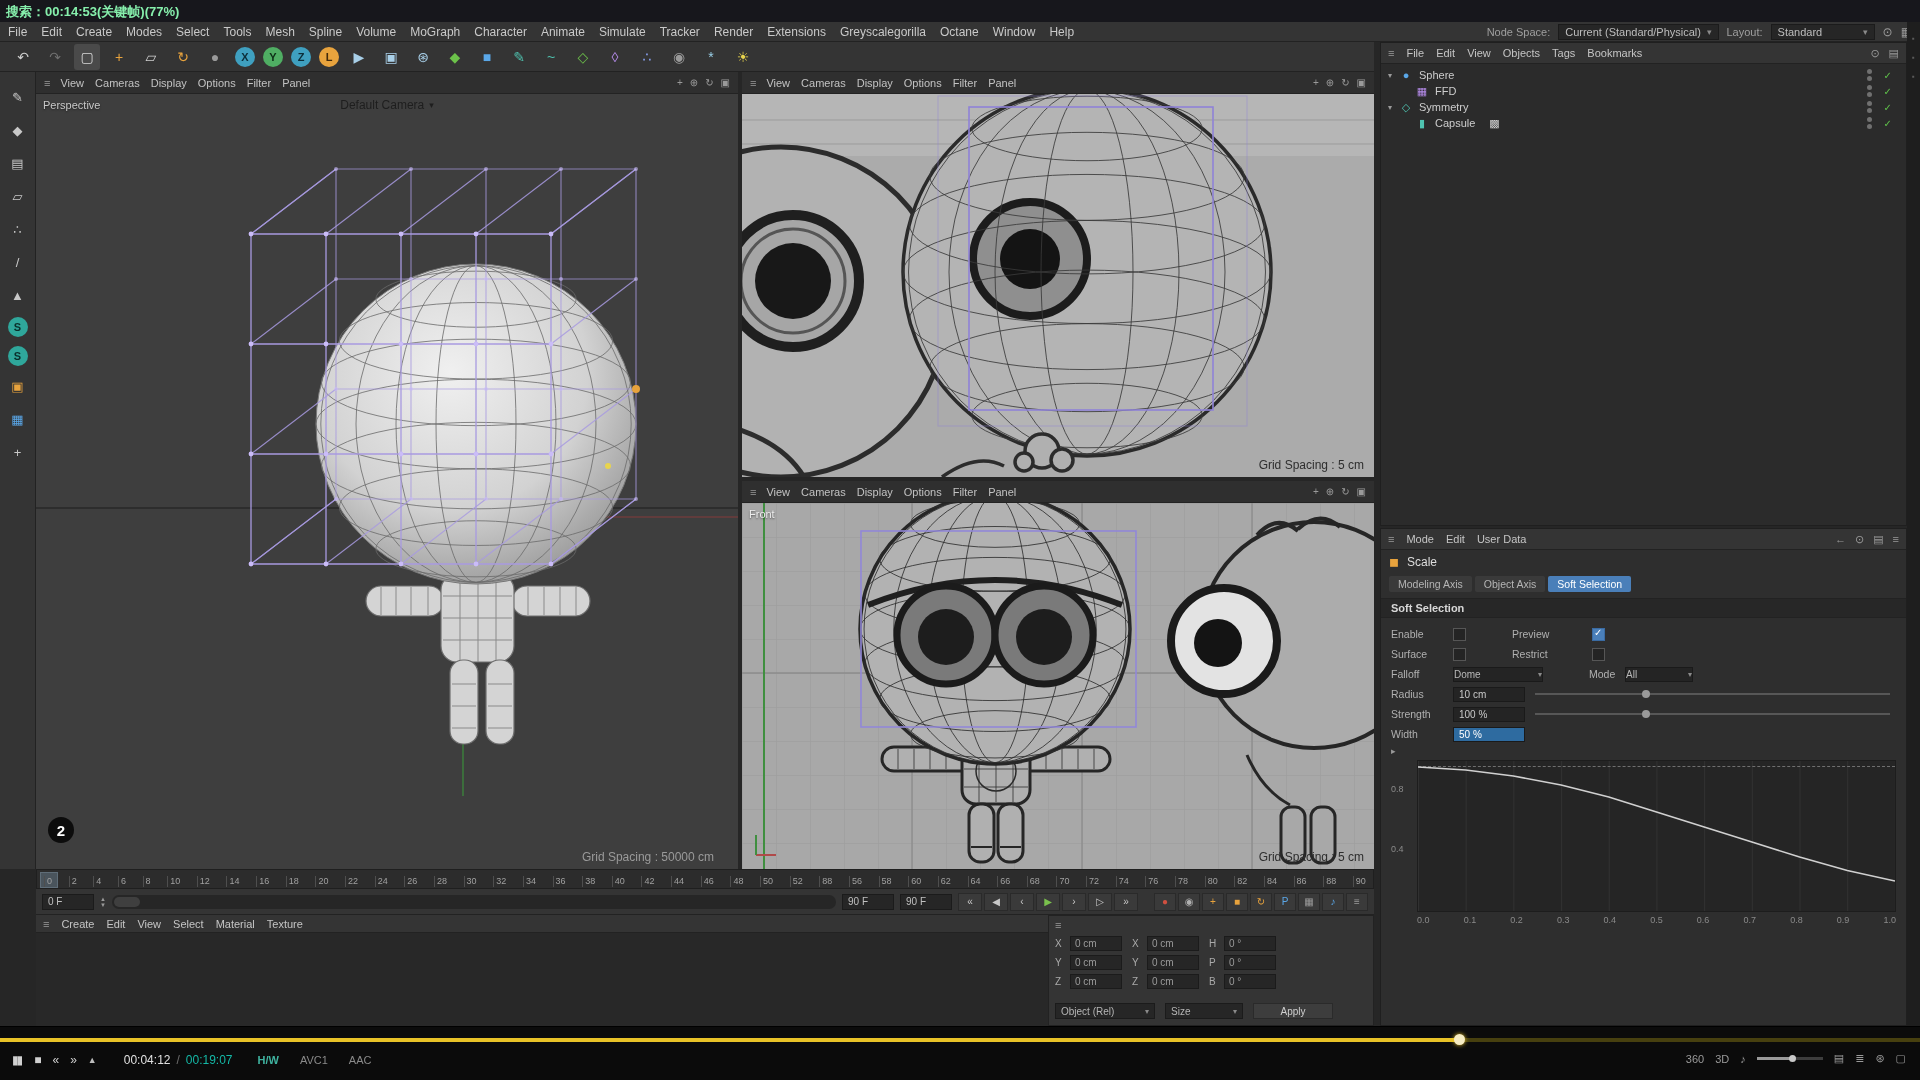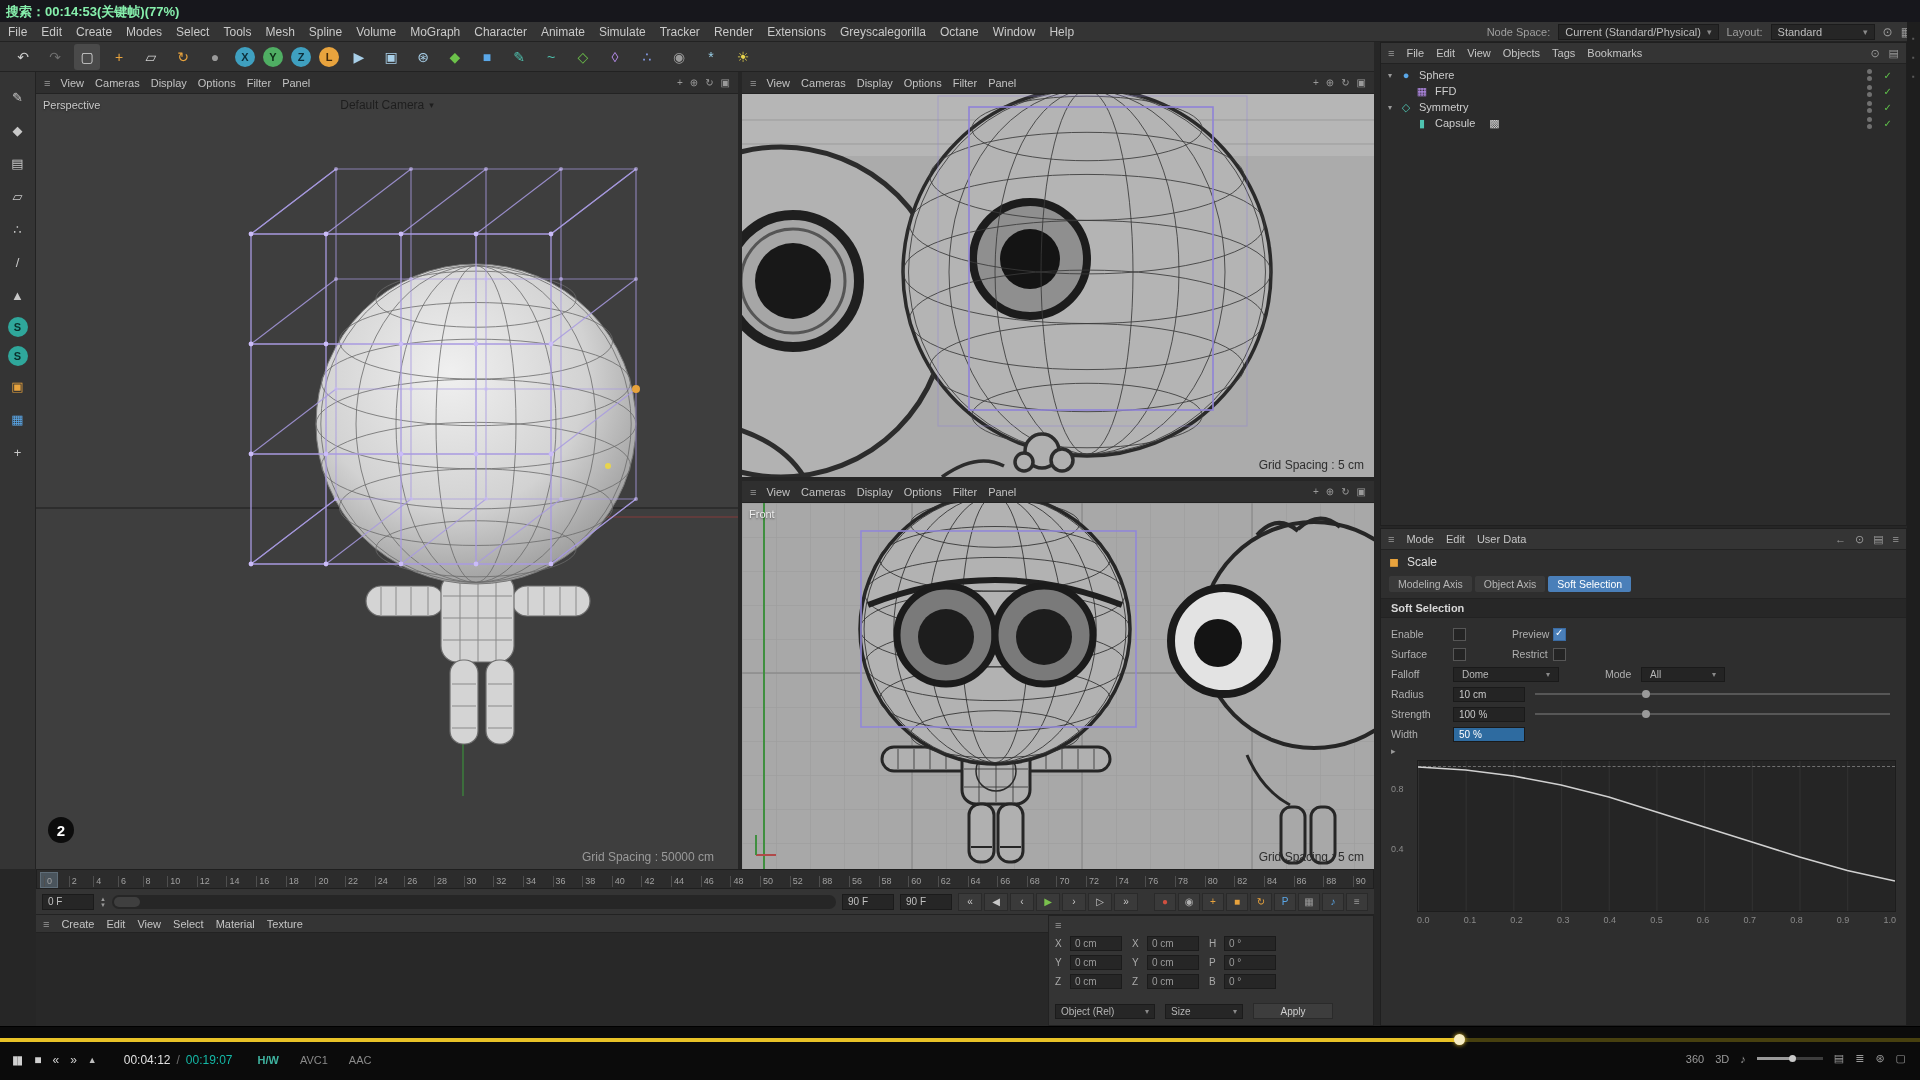--- a/index.html
+++ b/index.html
@@ -74,26 +74,26 @@
   .attr-title{height:24px;display:flex;align-items:center;gap:8px;padding:0 8px;font-size:12px;color:#dedede;}
   .attr-title-icon{color:#e8a33d;font-size:12px;}
   .attr-tabs{display:flex;gap:3px;padding:2px 8px 6px;}
   .attr-tab{padding:2px 9px;font-size:10.5px;color:#b5b5b5;background:#3a3a3a;border-radius:2px;cursor:pointer;}
   .attr-tab.active{background:#4a7fb9;color:#fff;}
   .attr-section{background:#272727;border-top:1px solid #222;border-bottom:1px solid #222;
                 font-size:11px;font-weight:bold;color:#d8d8d8;padding:3px 10px;}
   .attr-rows{padding:6px 10px 0;}
   .arow{display:flex;align-items:center;height:20px;font-size:10.5px;color:#b0b0b0;}
   .alabel{width:62px;}
-  .alabel.half{margin-left:46px;width:41px;}
+  .alabel.half{margin-left:46px;width:80px;}
   .cb{width:11px;height:11px;background:#242424;border:1px solid #565656;display:inline-block;position:relative;}
   .cb.checked{background:#4a7fb9;border-color:#3a6ba3;}
   .cb.checked::after{content:"✓";position:absolute;left:1px;top:-2px;font-size:10px;color:#fff;}
   .dd-box{display:inline-flex;align-items:center;justify-content:space-between;min-width:88px;background:#242424;
-          border:1px solid #1a1a1a;color:#b8b8b8;font-size:10px;padding:1px 8px;gap:6px;}
+          border:1px solid #1a1a1a;color:#b8b8b8;font-size:10px;padding:1px 0;gap:6px;}
   .dd-box .dd{font-size:8px;color:#8a8a8a;}
   .val{display:inline-block;width:72px;background:#242424;border:1px solid #1a1a1a;color:#c9c9c9;
        font-size:10px;padding:1px 5px;box-sizing:border-box;}
   .val.sel{background:#2e6ba0;color:#fff;}
   .sliderline{flex:1;height:2px;background:#575757;margin:0 6px 0 10px;position:relative;}
   .sliderline::after{content:"";position:absolute;left:30%;top:-3px;width:8px;height:8px;border-radius:50%;background:#9a9a9a;}
   .attr-caret{padding:2px 10px;color:#9a9a9a;font-size:9px;}
   .graph-wrap{position:relative;margin:2px 10px 0 36px;}
   .graph{position:relative;height:150px;background:#252525;border:1px solid #1d1d1d;
          background-image:linear-gradient(90deg,#313131 1px,transparent 1px);background-size:10% 100%;}
@@ -131,21 +131,21 @@
   
   .coords{position:absolute;left:1048px;top:915px;width:326px;height:111px;background:#343434;border:1px solid #222;
           box-sizing:border-box;font-size:10px;}
   .coords-burger{position:absolute;left:6px;top:3px;color:#9a9a9a;font-size:11px;}
   .coords-grid{position:absolute;left:6px;top:20px;display:flex;gap:10px;}
   .coord-col{display:flex;flex-direction:column;gap:4px;}
   .coord-row{display:flex;align-items:center;gap:5px;}
   .coord-label{width:10px;color:#aaa;}
   .coord-input{display:inline-block;width:52px;background:#262626;border:1px solid #1b1b1b;color:#9a9a9a;
                padding:1px 4px;box-sizing:border-box;}
-  .coords-bottom{position:absolute;left:6px;bottom:6px;display:flex;gap:10px;align-items:center;}
+  .coords-bottom{position:absolute;left:6px;bottom:6px;display:flex;gap:10px;}
   .coord-select{display:inline-flex;align-items:center;justify-content:space-between;gap:6px;background:#262626;
                 border:1px solid #1b1b1b;color:#b5b5b5;padding:1px 5px;min-width:88px;}
   .coord-select.small{min-width:66px;}
   .coord-select .dd{font-size:8px;color:#8a8a8a;}
   .apply-btn{width:80px;height:16px;background:#3d3d3d;border:1px solid #2a2a2a;color:#cfcfcf;font-size:10px;cursor:pointer;}
   
   .playerbar{position:absolute;left:0;top:1026px;width:1920px;height:54px;background:#0b0b0b;border-top:1px solid #000;}
   .pp-track{position:absolute;left:0;right:0;top:11px;height:4px;background:#47400f;}
   .pp-fill{position:absolute;left:0;top:0;height:4px;background:#e8c227;}
   .pp-dot{position:absolute;top:7px;width:11px;height:11px;margin-left:-5px;border-radius:50%;background:#f6ecc4;box-shadow:0 0 4px #e8c227;}

